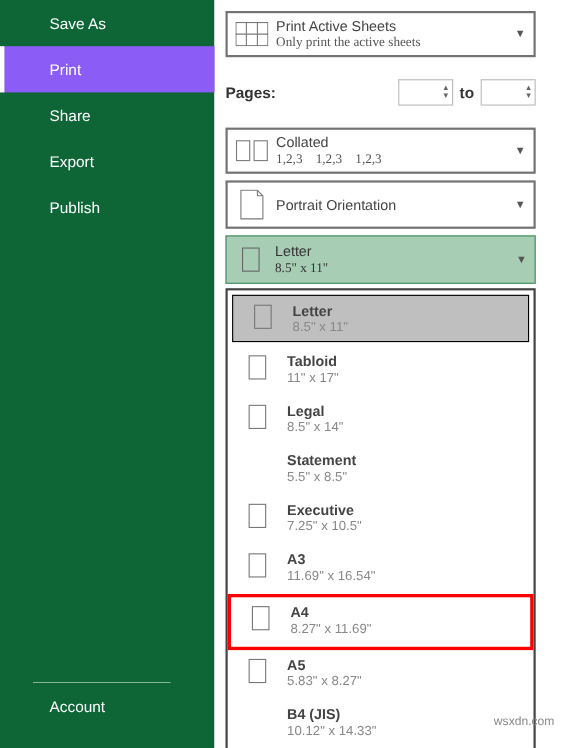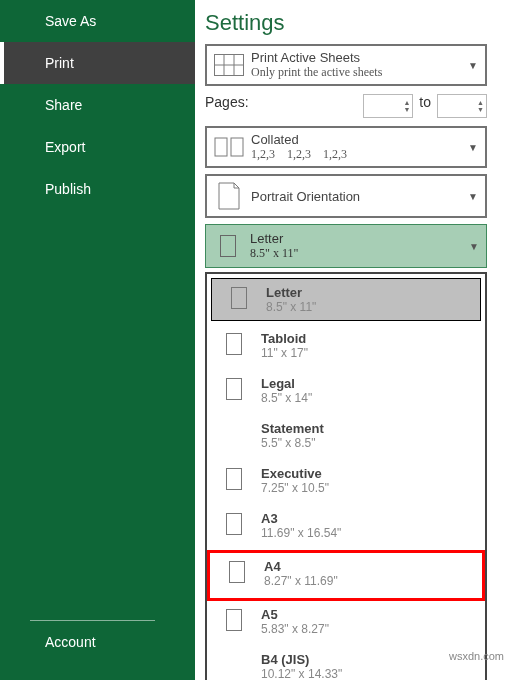--- a/index.html
+++ b/index.html
@@ -1,37 +1,37 @@
 <!DOCTYPE html>
 <html><head>
   <meta charset="utf-8">
   <style>
     * { margin:0; padding:0; box-sizing:border-box; font-family:"Segoe UI",Arial,sans-serif; }
     body { width:512px; height:680px; background:#fff; display:flex; overflow:hidden; position:relative; }
     .sidebar { width:195px; background:#0e6637; color:#fff; height:100%; padding-top:0; }
     .sidebar-item { padding:13px 20px 13px 45px; font-size:14px; cursor:pointer; }
-    .sidebar-item.active { background:#404040; position:relative; }
+    .sidebar-item.active { background:#8b5cf6; position:relative; }
     .sidebar-item.active::before { content:""; position:absolute; left:0; top:0; bottom:0; width:4px; background:#fff; }
     .sidebar-divider { border-top:1px solid rgba(255,255,255,0.5); margin:0 20px 0 30px; }
     .sidebar-bottom { position:absolute; bottom:17px; width:175px; }
     .sidebar-bottom .sidebar-item { padding:13px 20px 13px 45px; }
 
     .main { flex:1; background:#fff; padding:10px 25px 0 10px; overflow:hidden; }
     .title { font-size:22px; color:#1e6b3f; font-weight:300; margin-bottom:8px; }
 
     .dd { border:2px solid #737373; display:flex; align-items:center; min-height:38px; margin-bottom:6px; position:relative; background:#fff; }
     .dd .ico { width:44px; display:flex; justify-content:center; align-items:center; }
     .dd .txt { flex:1; font-size:13px; color:#444; padding:4px 0; }
     .dd .txt .h { font-size:13px; color:#444; }
     .dd .txt .s { font-size:12px; color:#555;font-family:Liberation Serif, serif; }
     .dd .chev { width:24px; text-align:center; color:#555; font-size:10px; }
     .dd.sel { background:#a7ceb5; border:1px solid #3e8a5c; }
     .dd.sel .txt .h, .dd.sel .txt .s { color:#333; }
 
-    .pages-row { display:flex; font-size:14px; color:#333; margin:8px 0; gap:6px; }
+    .pages-row { display:flex; align-items:center; font-size:14px; color:#333; margin:20px 0; gap:6px;font-weight:bold; }
     .spin { width:50px; height:24px; border:1px solid #b9b9b9; display:inline-flex; align-items:center; justify-content:flex-end; padding-right:2px; }
     .spin .arrows { display:flex; flex-direction:column; font-size:7px; color:#666; line-height:7px; }
 
     svg.ico-svg { display:block; }
 
     .dropdown-list { border:2px solid #444; margin-top:-2px; }
     .list-item { display:flex; align-items:flex-start; padding:6px 0 10px 0; }
     .list-item .li-ico { width:54px; display:flex; justify-content:center; padding-top:2px; }
     .list-item .li-txt .h { font-size:13px; font-weight:600; color:#444; }
     .list-item .li-txt .s { font-size:12px; color:#888; }
@@ -53,21 +53,20 @@
       <div class="sidebar-item">Export</div>
       <div class="sidebar-item">Publish</div>
     </div>
   <div class="sidebar-bottom">
     <div class="sidebar-divider"></div>
     <div class="sidebar-item">Account</div>
   </div>
 </div>
 
 <div class="main">
-  <div class="title">Settings</div>
 
   <div class="dd">
     <div class="ico">
       <svg class="ico-svg" width="30" height="22" viewBox="0 0 30 22">
         <rect x="0.5" y="0.5" width="29" height="21" fill="none" stroke="#7a7a7a"></rect>
         <line x1="10" y1="0" x2="10" y2="22" stroke="#7a7a7a"></line>
         <line x1="20" y1="0" x2="20" y2="22" stroke="#7a7a7a"></line>
         <line x1="0" y1="11" x2="30" y2="11" stroke="#7a7a7a"></line>
       </svg>
     </div>

